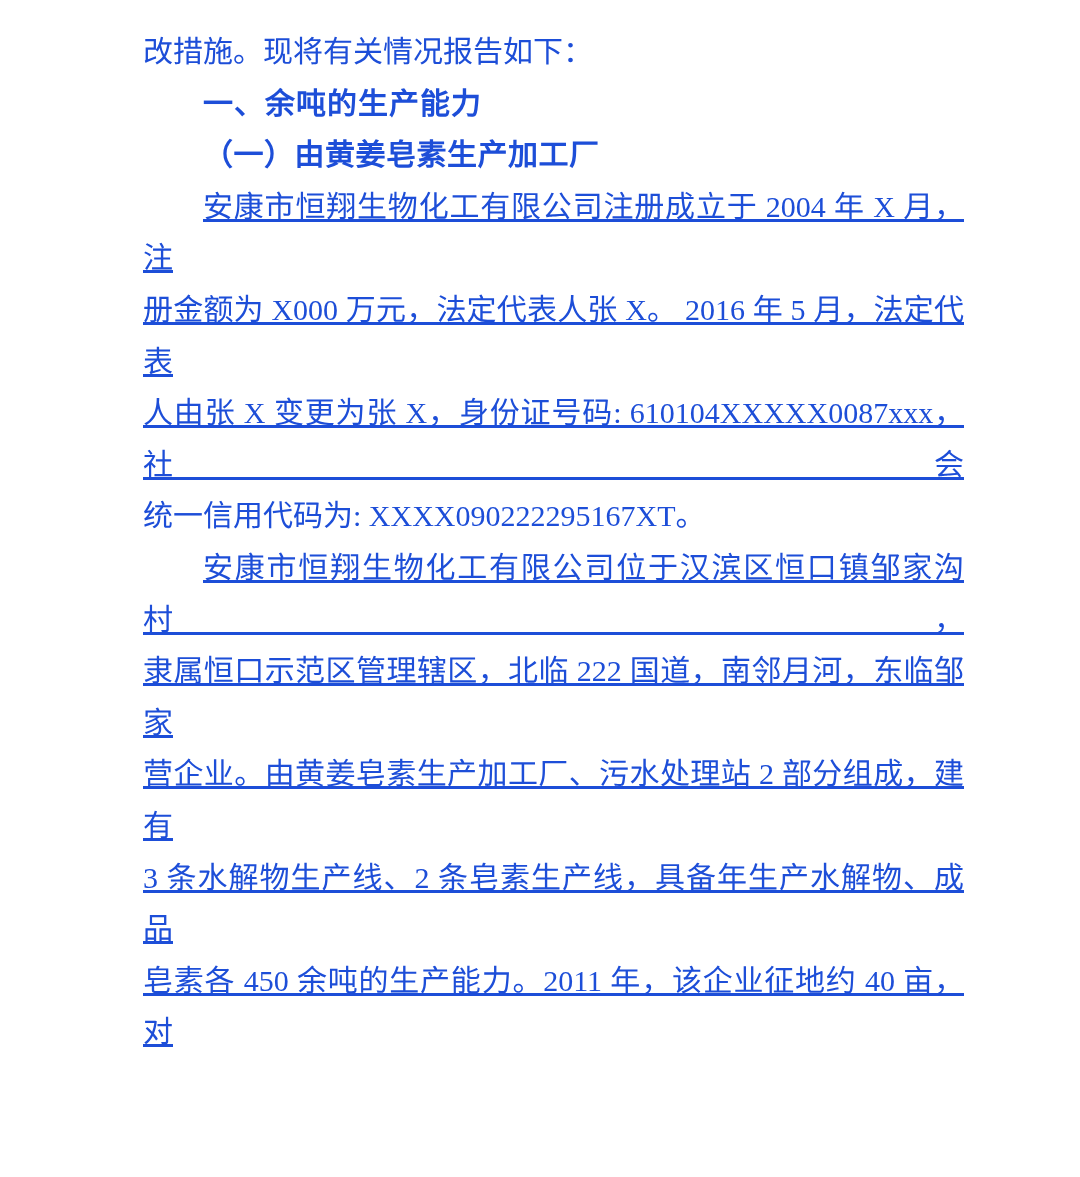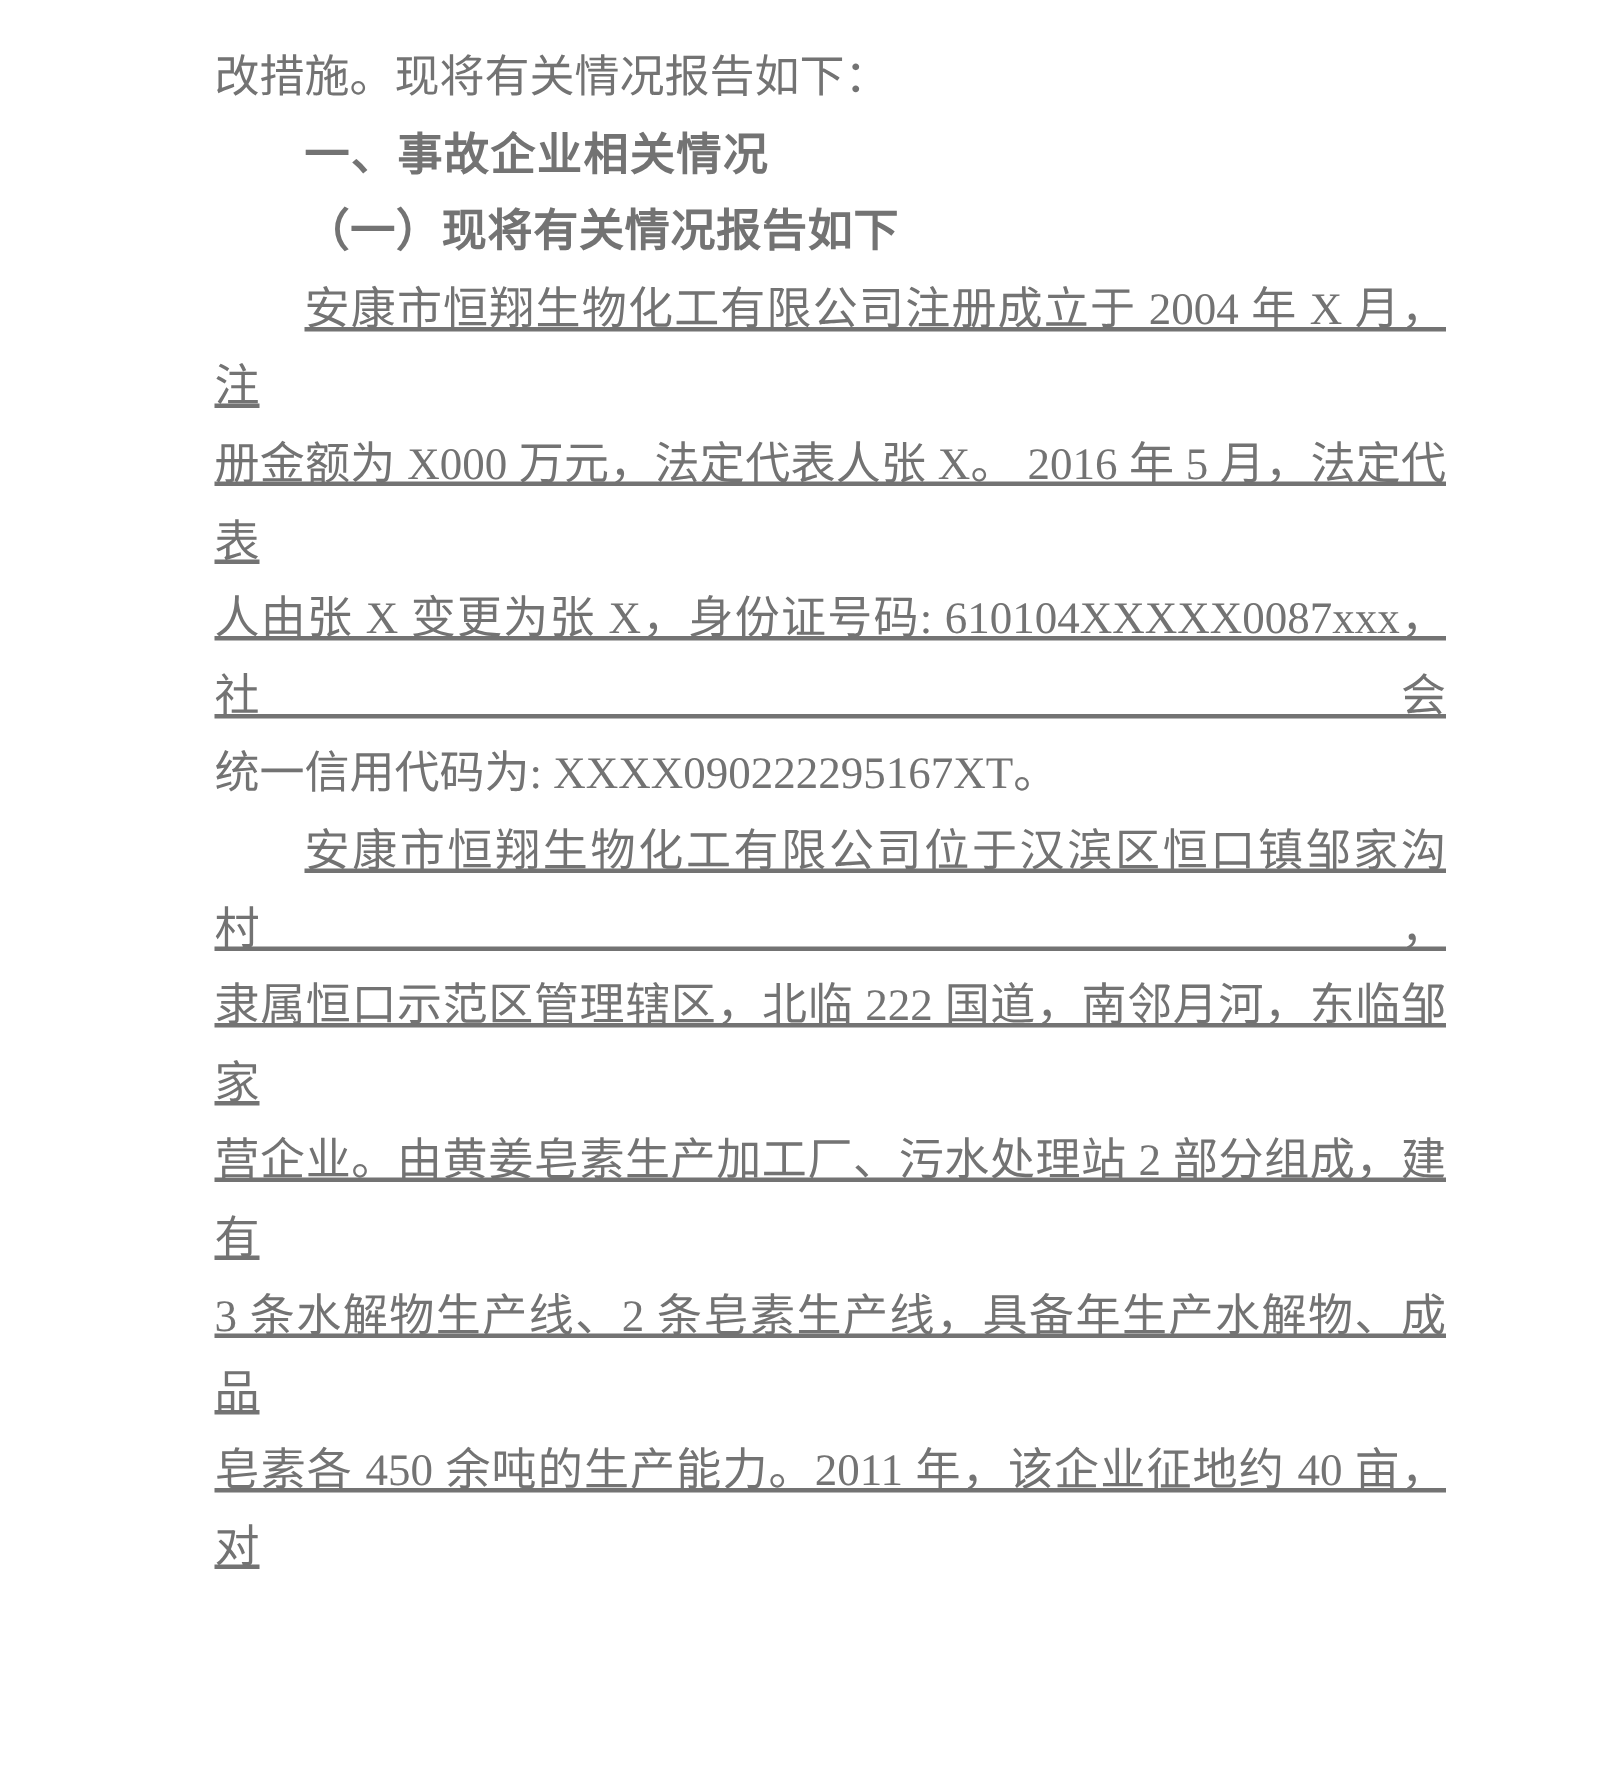--- a/index.html
+++ b/index.html
@@ -7,21 +7,21 @@
     padding: 0;
     background: #ffffff;
   }
   .page {
     position: relative;
     width: 1080px;
     height: 1177px;
     background: #ffffff;
     overflow: hidden;
     box-sizing: border-box;
-    color: #737373;
+    color: #1d4ed8;
   }
   .content {
     box-sizing: border-box;
     width: 100%;
     height: 100%;
     padding: 26px 116px 0 143px;
     font-family: "Liberation Serif", "DejaVu Serif", serif;
     font-size: 30px;
     line-height: 51.6px;
   }
@@ -54,23 +54,23 @@
   }
 </style>
 </head>
 <body>
 
 <div class="page">
   <div class="content">
 
     <div class="line endline">改措施。现将有关情况报告如下：</div>
 
-    <div class="line h1 indent">一、事故企业相关情况</div>
+    <div class="line h1 indent">一、余吨的生产能力</div>
 
-    <div class="line h2 indent">（一）现将有关情况报告如下</div>
+    <div class="line h2 indent">（一）由黄姜皂素生产加工厂</div>
 
     <div class="line jline indent">安康市恒翔生物化工有限公司注册成立于 2004 年 X 月，注</div>
     <div class="line jline">册金额为 X000 万元，法定代表人张 X。 2016 年 5 月，法定代表</div>
     <div class="line jline">人由张 X 变更为张 X，身份证号码: 610104XXXXX0087xxx，社会</div>
     <div class="line endline">统一信用代码为: XXXX090222295167XT。</div>
 
 
 
     <div class="line jline indent">安康市恒翔生物化工有限公司位于汉滨区恒口镇邹家沟村，</div>
     <div class="line jline">隶属恒口示范区管理辖区，北临 222 国道，南邻月河，东临邹家</div>

